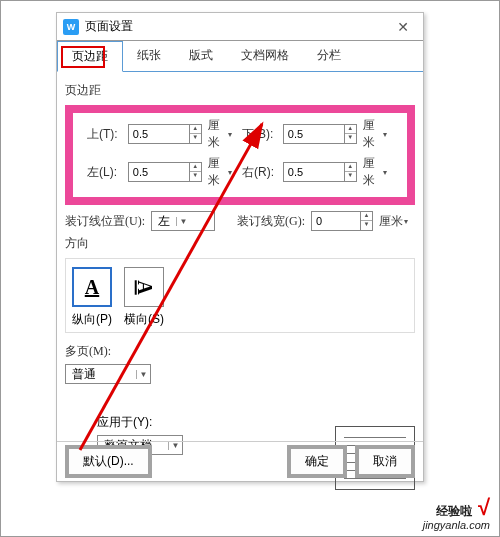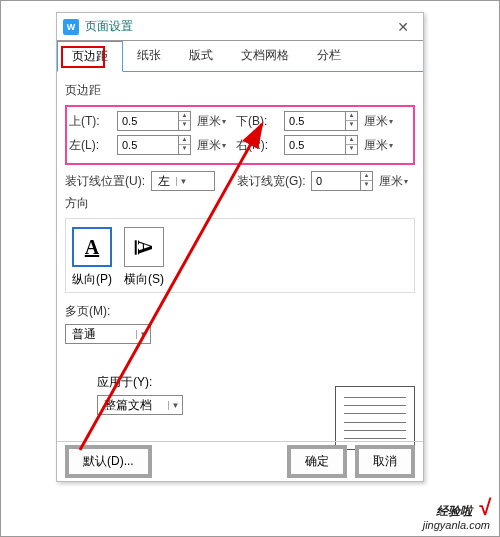--- a/index.html
+++ b/index.html
@@ -1,31 +1,31 @@
 <!DOCTYPE html>
 <html><head>
 <meta charset="utf-8">
 <style>
   * { box-sizing: border-box; margin: 0; padding: 0; font-family: "Microsoft YaHei", sans-serif; font-size: 12px; }
   body { width: 500px; height: 537px; background: #e8e8e8; position: relative; overflow: hidden; }
   .outer-frame { position: absolute; left: 0; top: 0; width: 500px; height: 537px; border: 1px solid #999; background: #fff; }
   .dialog { position: absolute; left: 56px; top: 12px; width: 368px; height: 470px; background: #fff; border: 1px solid #bbb; box-shadow: 2px 2px 4px rgba(0,0,0,0.2); }
   .titlebar { height: 28px; display: flex; align-items: center; border-bottom: 1px solid #999; }
   .app-icon { width: 16px; height: 16px; margin: 0 6px; background: #2a9df4; border-radius: 2px; display: flex; align-items: center; justify-content: center; color: #fff; font-size: 9px; font-weight: bold; }
-  .title-text { flex: 1; color: #0f766e; }
+  .title-text { flex: 1; color: #000000; }
   .close-btn { width: 40px; height: 100%; display: flex; align-items: center; justify-content: center; color: #555; font-size: 14px; }
   .tabs { display: flex; border-bottom: 1px solid #5b9bd5; padding-left: 0; }
   .tab { padding: 6px 14px; color: #333; cursor: pointer; }
   .tab.active { border: 1px solid #5b9bd5; border-bottom: 1px solid #fff; margin-bottom: -1px; color: #000; }
   .content { padding: 6px 8px 8px 8px; }
   .group-label { color: #333; margin: 4px 0 6px 0; }
-  .margins-box { border: 2px solid #ec4899; padding: 4px 2px; }
+  .margins-box { border: 8px solid #ec4899; padding: 4px 14px; }
   .row { display: flex; align-items: center; gap: 4px; margin-bottom: 4px; }
   .lbl { width: 44px; color: #333; }
-  .lbl2 { width: 70px; color: #333; }
+  .lbl2 { width: 70px; color: #333; font-family: Liberation Serif, serif; }
   .spinner { display: flex; align-items: center; border: 1px solid #888; background: #fff; height: 20px; }
   .spinner input { border: none; outline: none; width: 48px; padding: 0 4px; height: 100%; font-size: 11px; }
   .spinner .spins { display: flex; flex-direction: column; width: 12px; border-left: 1px solid #888; }
   .spinner .spins div { height: 9px; font-size: 6px; line-height: 6px; text-align: center; color: #555; }
   .spinner .spins div:first-child { border-bottom: 1px solid #aaa; }
   .spinner.wide input { width: 60px; }
   .unit { color: #333; margin: 0 6px 0 2px; display: flex; align-items: center; }
   .unit .caret { font-size: 8px; margin-left: 1px; color: #555; }
   .select { display: flex; align-items: center; border: 1px solid #888; background: #fff; height: 20px; }
   .select .val { padding: 0 6px; }
@@ -43,21 +43,21 @@
   .preview-row { display: flex; align-items: flex-start; padding-left: 32px; }
   .preview-left { flex: 1; }
   .preview-thumb { width: 80px; height: 64px; border: 1px solid #555; margin-left: 8px; margin-top: 12px; padding: 10px 8px; display: flex; flex-direction: column; justify-content: space-between; }
   .preview-thumb .line { height: 1px; background: #777; }
   .btn-bar { position: absolute; bottom: 0; left: 0; right: 0; height: 40px; border-top: 1px solid #ccc; display: flex; align-items: center; padding: 0 8px; gap: 8px; }
   .btn { border: 4px solid #a3a3a3; background: #fdfdfd; padding: 4px 14px; cursor: pointer; }
   .spacer { flex: 1; }
   .tab-highlight { position: absolute; border: 2px solid #d00; width: 44px; height: 22px; left: 4px; top: 33px; pointer-events: none; }
   .arrow-svg { position: absolute; left: 56px; top: 12px; width: 368px; height: 470px; pointer-events: none; }
   .watermark { position: absolute; right: 10px; bottom: 6px; text-align: right; }
-  .watermark .main { font-size: 20px; font-weight: bold; font-style: italic; color: #222; }
+  .watermark .main { font-size: 20px; font-weight: bold; color: #222; }
   .watermark .check { color: #d00; font-size: 22px; font-weight: bold; }
   .watermark .sub { font-size: 11px; font-style: italic; color: #222; margin-top: -2px; }
 </style>
 </head>
 <body>
 
 <div class="outer-frame"></div>
 
 <div class="dialog">
   <div class="titlebar">

